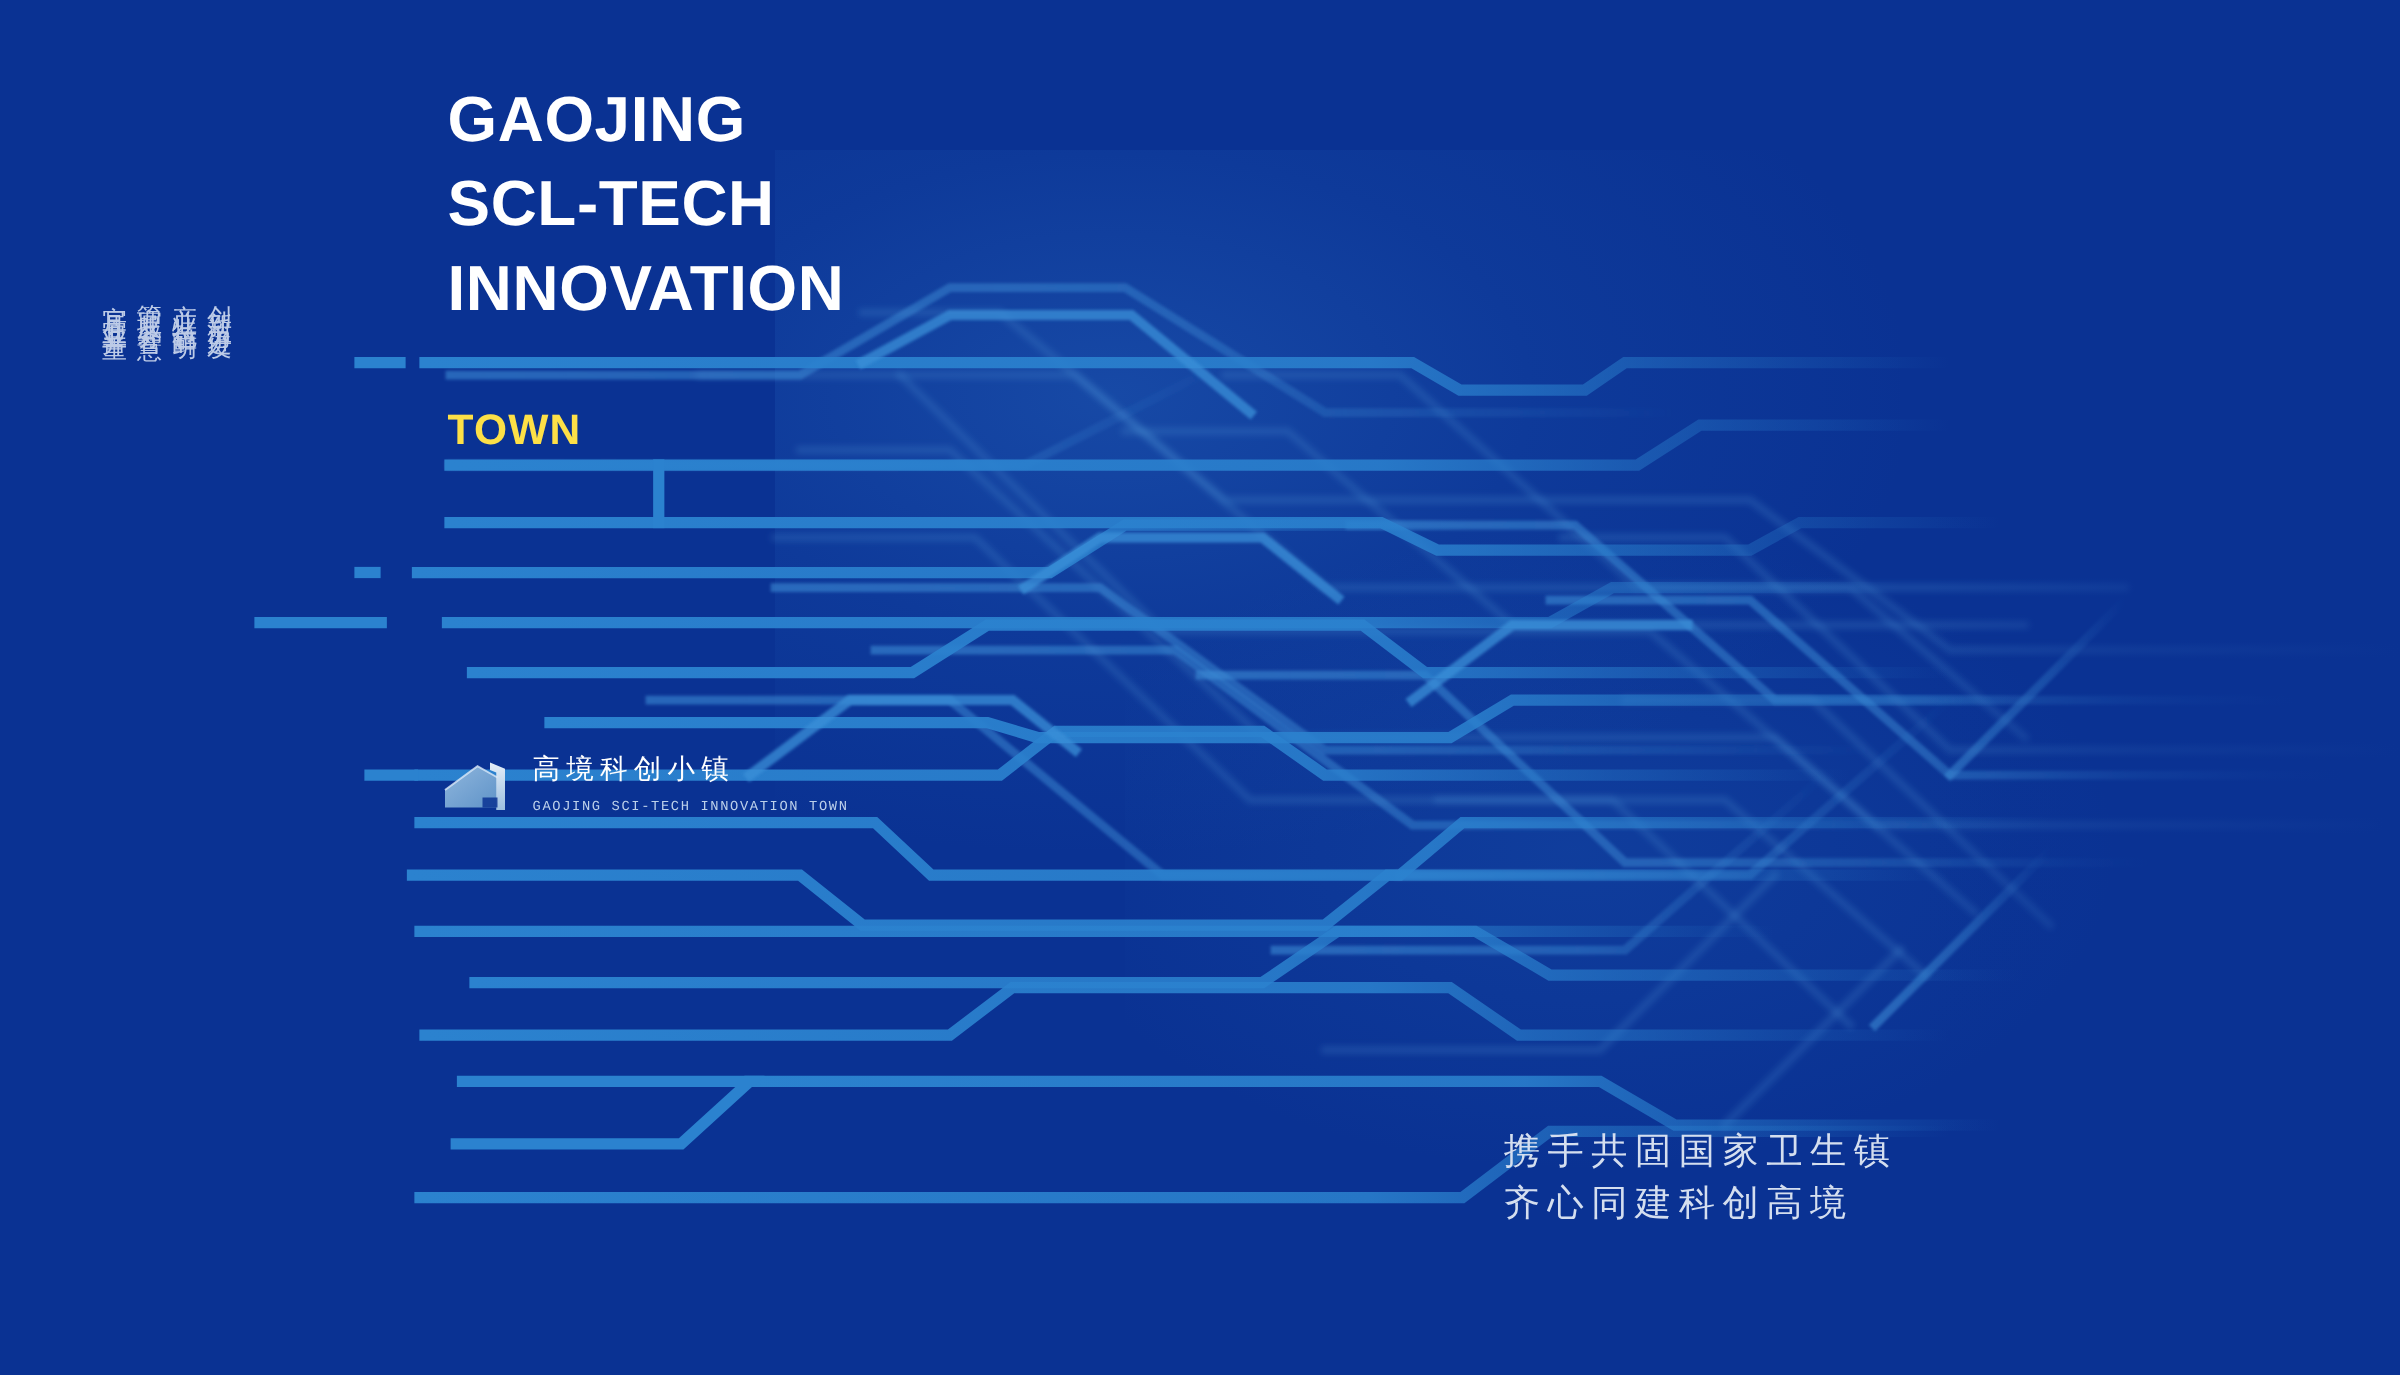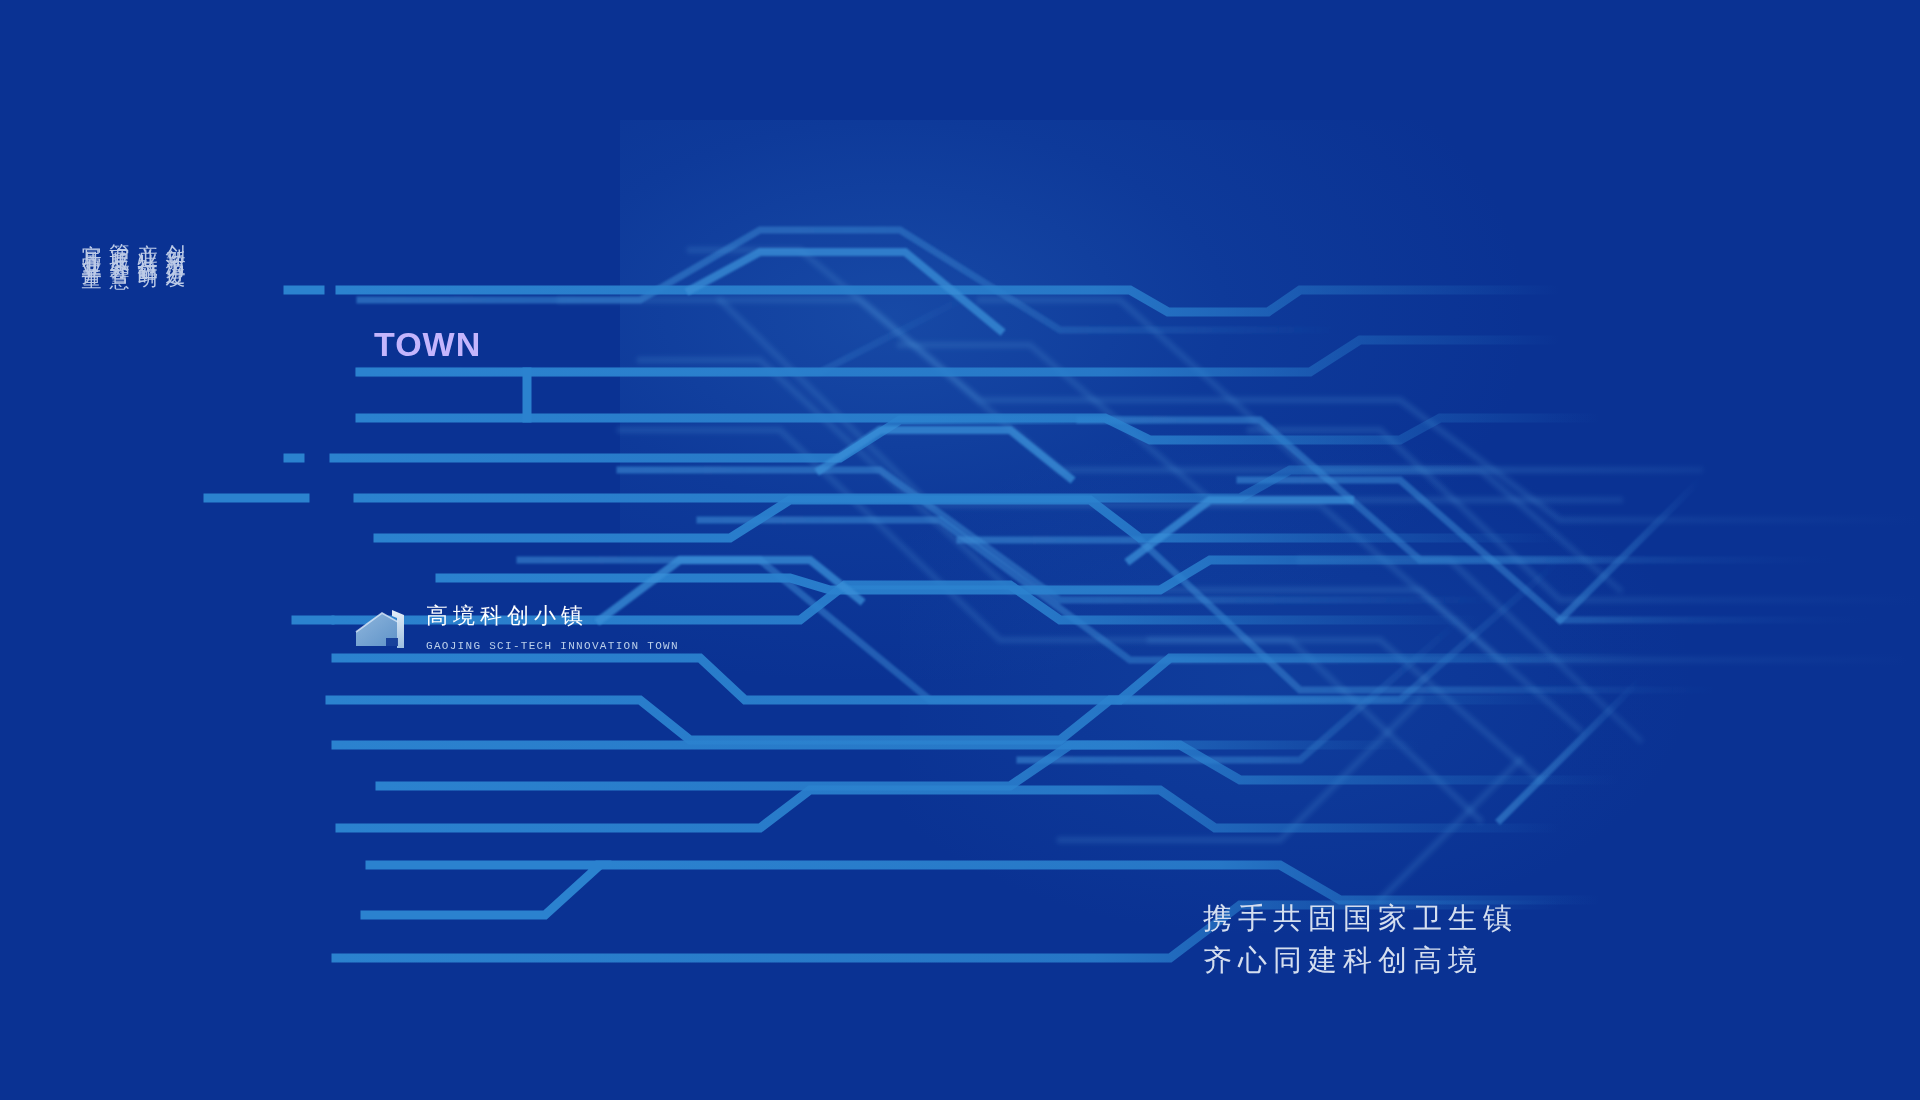--- a/index.html
+++ b/index.html
@@ -64,25 +64,24 @@
     font-weight:bold;
     font-size:51px;
     line-height:1.32;
     letter-spacing:0.5px;
     white-space:pre-line;
   }
   .town{
     position:absolute;
     left:358px; top:325px;
     z-index:10;
-    color:#c4b5fd;
+    color:#fde047;
     font-weight:bold;
     font-size:34px;
     letter-spacing:1px;
-    margin-left:16px;
   }
 
   
   .vcols{
     position:absolute;
     left:82px; top:228px;
     z-index:10;
     display:flex;
     flex-direction:row-reverse;
     gap:8px;
@@ -126,21 +125,21 @@
 
   
   .slogan{
     position:absolute;
     left:1203px; top:900px;
     z-index:11;
     color:#d4deef;
     font-size:29px;
     letter-spacing:6px;
     line-height:1.45;
-    font-family:Liberation Mono, monospace;
+    font-family:Liberation Sans, sans-serif;
     white-space:pre-line;
   }
 </style>
 </head>
 <body>
 
 <div id="poster">
 
   <div class="glow"></div>
   <div class="glow2"></div>
@@ -249,20 +248,23 @@
       <path d="M600,620 L680,560 L810,560 L860,600"></path>
       <path d="M820,470 L880,430 L1010,430 L1070,478"></path>
       <path d="M690,290 L760,252 L905,252 L1000,330"></path>
       <path d="M1130,560 L1210,500 L1350,500"></path>
     </g>
   </svg>
 
   <div class="edge-fade"></div>
   <div class="bottom-fade"></div>
 
+  <div class="headline">GAOJING
+SCL-TECH
+INNOVATION</div>
   <div class="town">TOWN</div>
 
   <div class="vcols">
     <div class="vcol">创新活力迸发</div>
     <div class="vcol">产业特色鲜明</div>
     <div class="vcol">管理服务智慧</div>
     <div class="vcol">宜居宜业并重</div>
   </div>
 
   <div class="logo">

